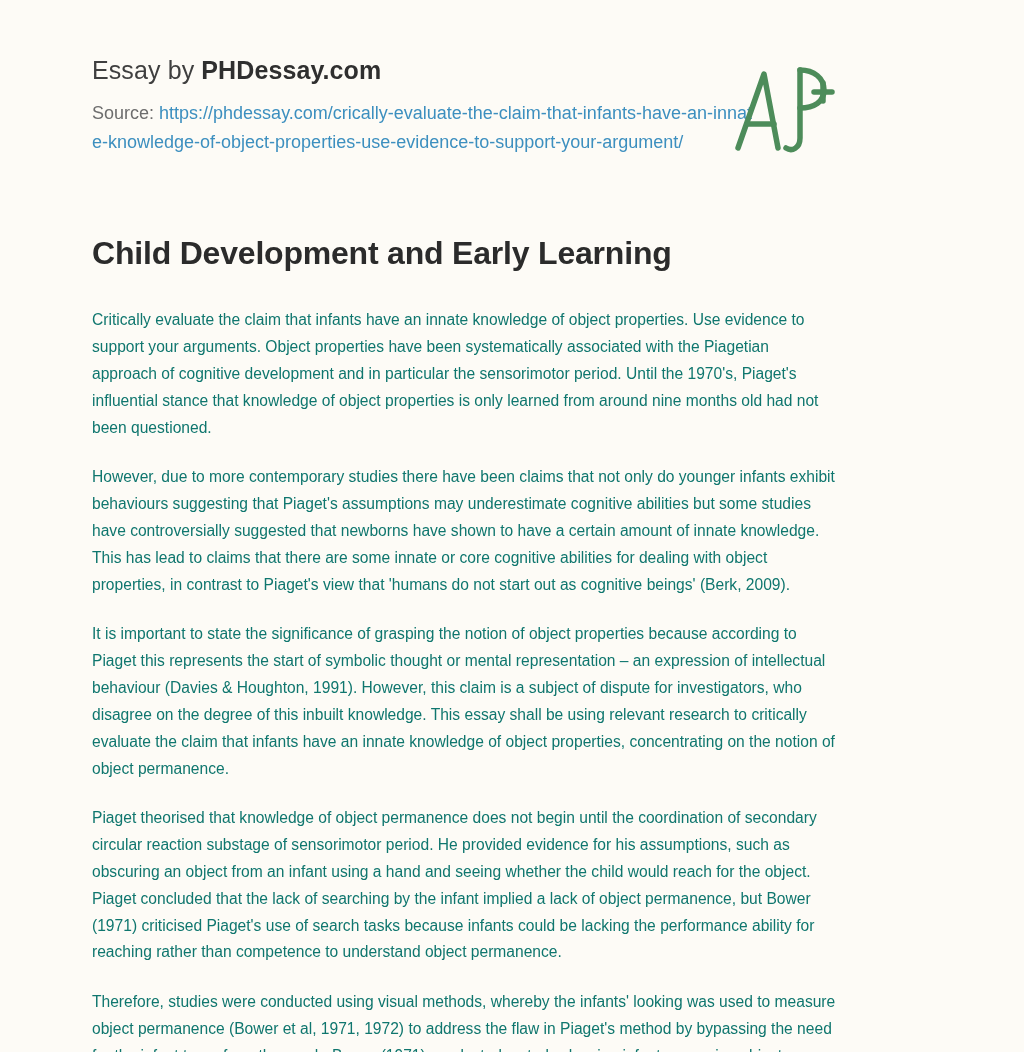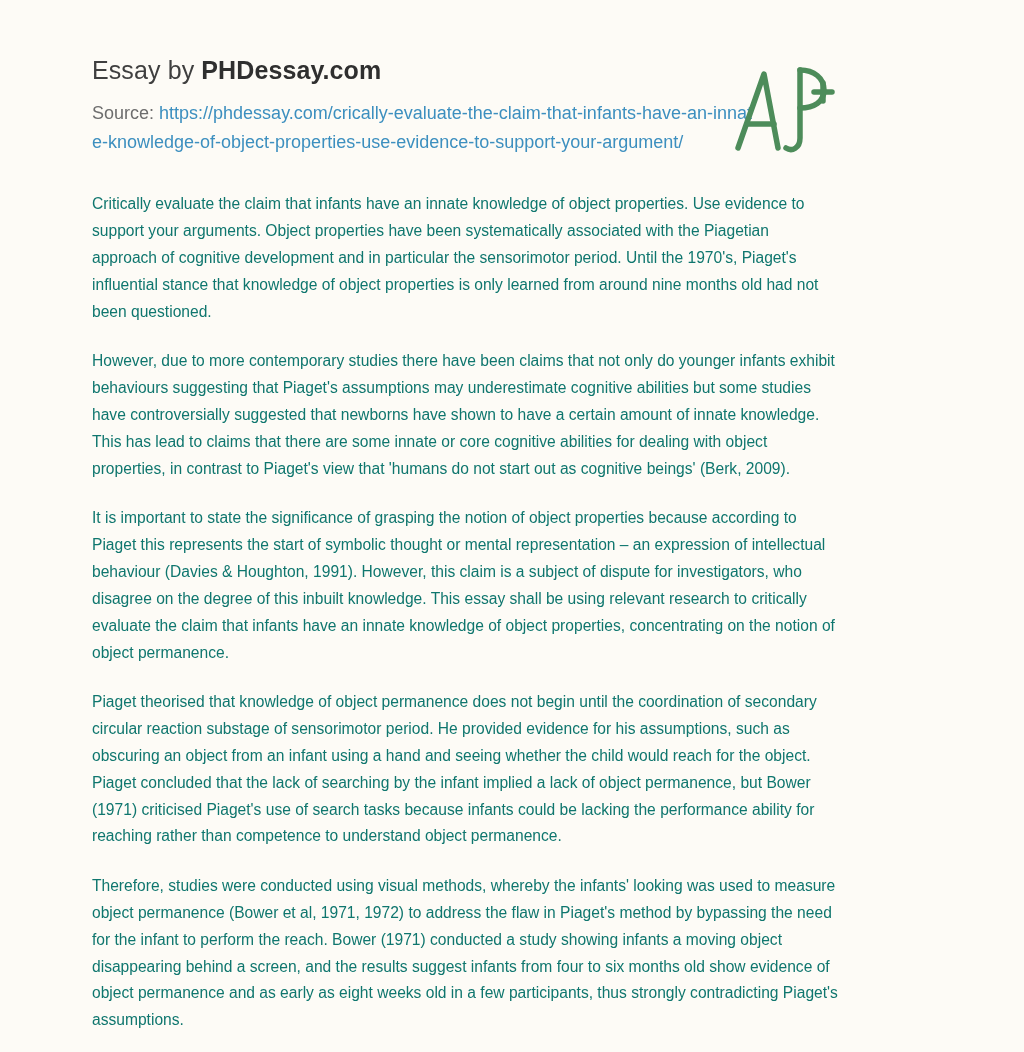--- a/index.html
+++ b/index.html
@@ -101,20 +101,21 @@
           <path d="M20 62 L46 62"></path>
           <path d="M72 8 L72 76 C72 86 64 90 58 86"></path>
           <path d="M72 8 C86 8 96 16 96 28 C96 40 86 46 72 46"></path>
           <path d="M86 30 L104 30"></path>
           <path d="M95 21 L95 39"></path>
         </g>
       </svg>
     </div>
   </div>
 
+  <h1 class="title">Child Development and Early Learning</h1>
 
   <div class="article">
     <p>Critically evaluate the claim that infants have an innate knowledge of object properties. Use evidence to support your arguments. Object properties have been systematically associated with the Piagetian approach of cognitive development and in particular the sensorimotor period. Until the 1970's, Piaget's influential stance that knowledge of object properties is only learned from around nine months old had not been questioned.</p>
     <p>However, due to more contemporary studies there have been claims that not only do younger infants exhibit behaviours suggesting that Piaget's assumptions may underestimate cognitive abilities but some studies have controversially suggested that newborns have shown to have a certain amount of innate knowledge. This has lead to claims that there are some innate or core cognitive abilities for dealing with object properties, in contrast to Piaget's view that 'humans do not start out as cognitive beings' (Berk, 2009).</p>
     <p>It is important to state the significance of grasping the notion of object properties because according to Piaget this represents the start of symbolic thought or mental representation – an expression of intellectual behaviour (Davies &amp; Houghton, 1991). However, this claim is a subject of dispute for investigators, who disagree on the degree of this inbuilt knowledge. This essay shall be using relevant research to critically evaluate the claim that infants have an innate knowledge of object properties, concentrating on the notion of object permanence.</p>
     <p>Piaget theorised that knowledge of object permanence does not begin until the coordination of secondary circular reaction substage of sensorimotor period. He provided evidence for his assumptions, such as obscuring an object from an infant using a hand and seeing whether the child would reach for the object. Piaget concluded that the lack of searching by the infant implied a lack of object permanence, but Bower (1971) criticised Piaget's use of search tasks because infants could be lacking the performance ability for reaching rather than competence to understand object permanence.</p>
     <p>Therefore, studies were conducted using visual methods, whereby the infants' looking was used to measure object permanence (Bower et al, 1971, 1972) to address the flaw in Piaget's method by bypassing the need for the infant to perform the reach. Bower (1971) conducted a study showing infants a moving object disappearing behind a screen, and the results suggest infants from four to six months old show evidence of object permanence and as early as eight weeks old in a few participants, thus strongly contradicting Piaget's assumptions.</p>
 
   </div>
 

